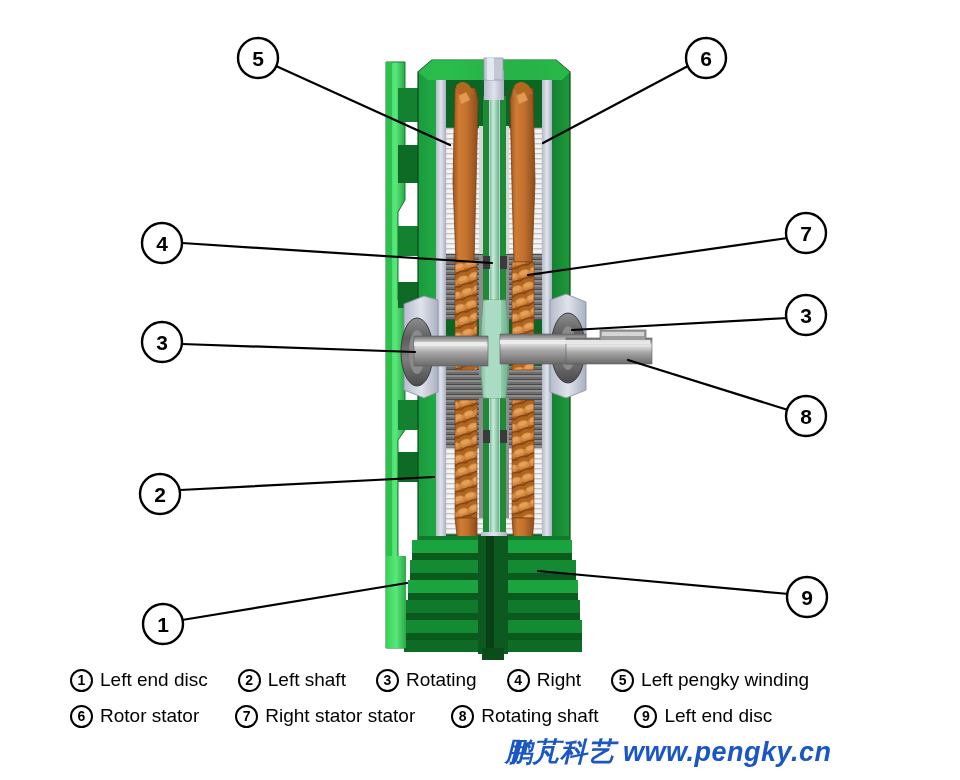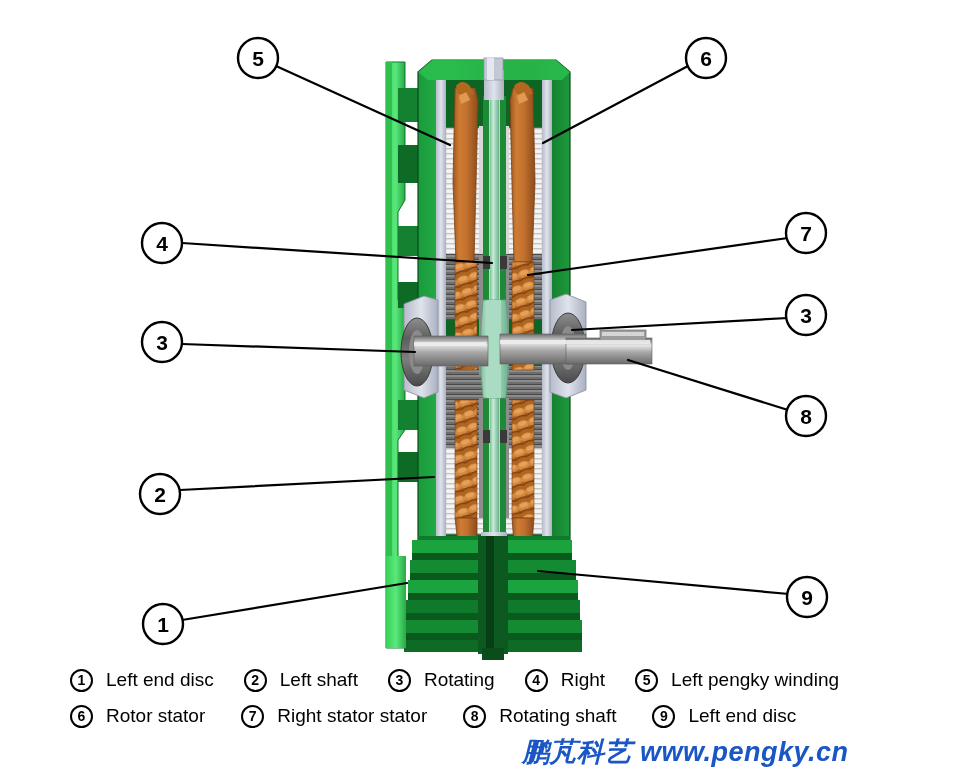--- a/index.html
+++ b/index.html
@@ -12,25 +12,25 @@
   
   .legend{position:absolute;left:70px;top:662px;width:880px;}
   .legend-row{display:flex;align-items:center;height:36px;}
   .legend-item{display:flex;align-items:center;white-space:nowrap;}
   .legend-num{
     width:23px;height:23px;border:2px solid #000;border-radius:50%;
     display:flex;align-items:center;justify-content:center;
     font-size:14px;font-weight:bold;line-height:1;color:#000;
     box-sizing:border-box;flex:none;
   }
-  .legend-label{font-size:19px;color:#000;margin-left:13px;}
+  .legend-label{font-size:19px;color:#000;margin-left:7px;}
   .watermark{
     position:absolute;left:505px;top:734px;
     font-size:27px;font-weight:bold;font-style:italic;
-    color:#1a56c4;letter-spacing:0.5px;white-space:nowrap;margin-left:17px;
+    color:#1a56c4;letter-spacing:0.5px;white-space:nowrap;
   }
 </style>
 </head>
 <body>
 
 <div class="stage">
 
   <svg class="diagram" viewBox="0 0 960 780">
     <defs>
       <linearGradient id="gGreenBody" x1="0" y1="0" x2="1" y2="0">

